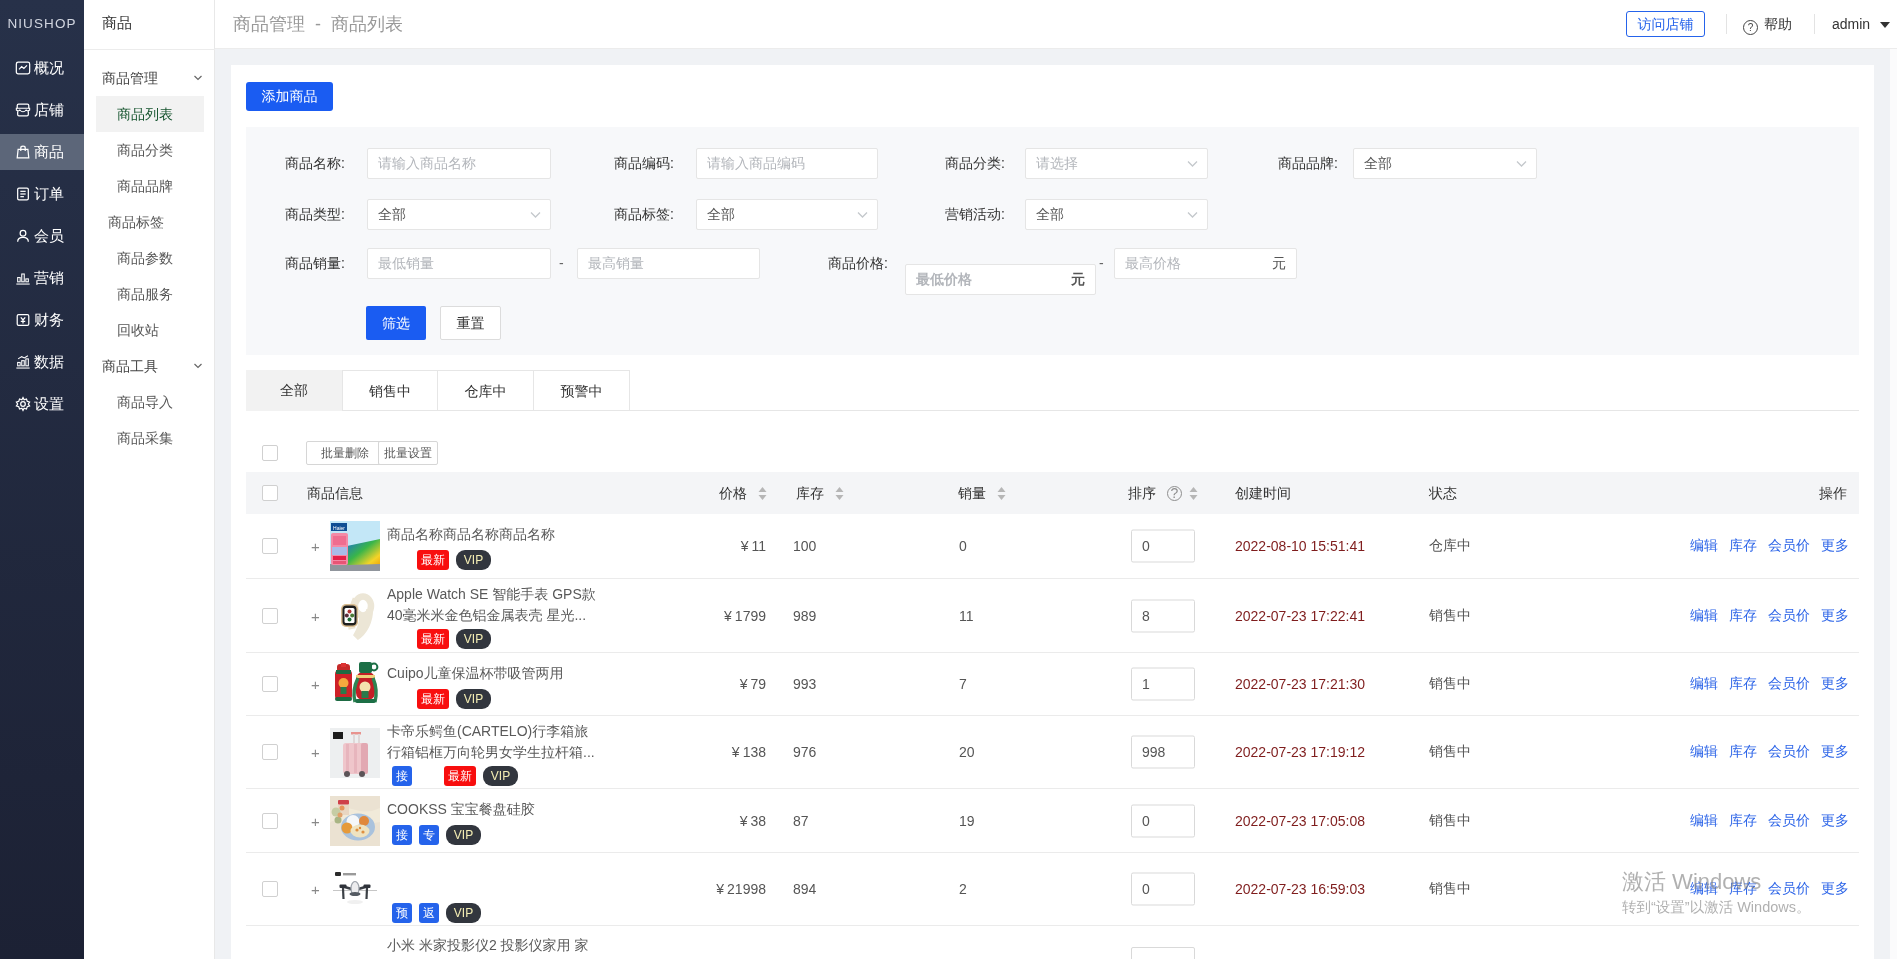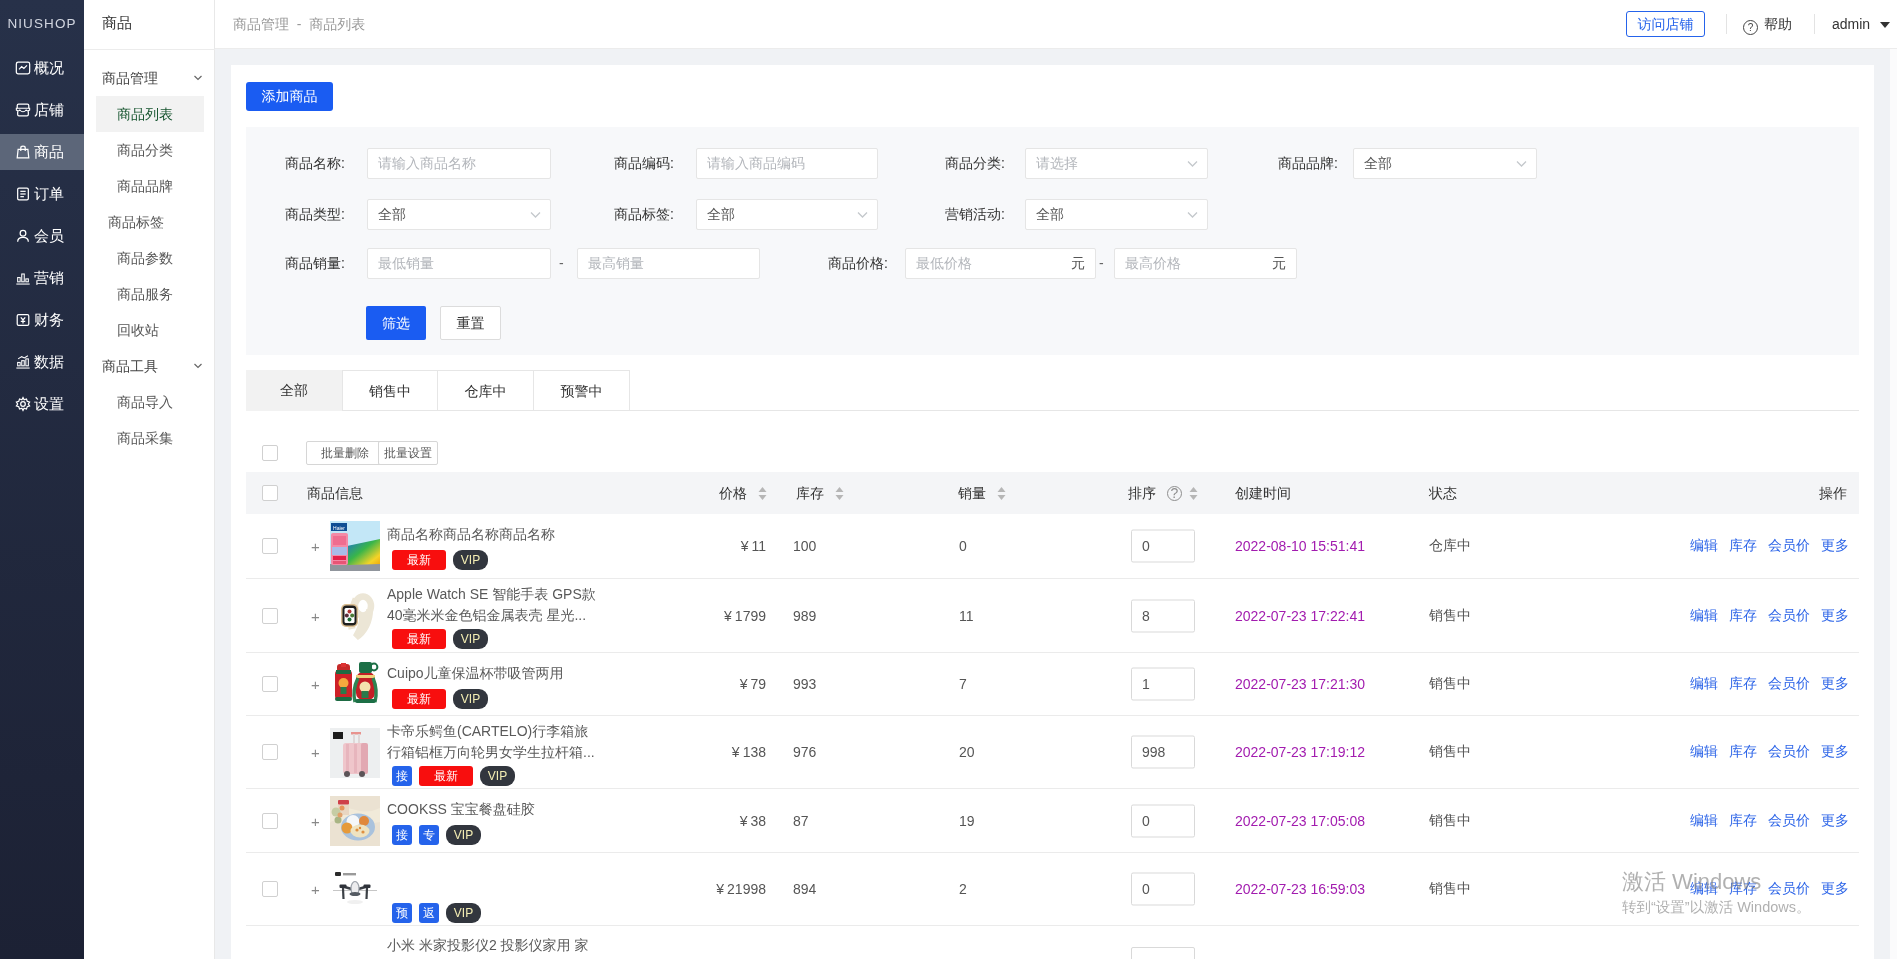--- a/index.html
+++ b/index.html
@@ -22,21 +22,21 @@
 #sider2 .t { position:absolute; left:18px; top:0; line-height:46px; font-size:15px; color:#333; }
 #sider2 .hr { position:absolute; left:0; top:49px; width:131px; border-top:1px solid #ececec; }
 .m2 { position:absolute; width:131px; height:36px; line-height:36px; font-size:14px; color:#444; }
 .m2.p { padding-left:18px; }
 .m2.c { padding-left:33px; color:#555; }
 .m2 .chev { position:absolute; right:12px; top:13px; width:10px; height:10px; }
 .m2.on { background:#f2f2f2; width:108px; margin-left:12px; padding-left:21px; color:#14532d; }
 
 
 #topbar { position:absolute; left:215px; top:0; width:1682px; height:49px; background:#fff; border-bottom:1px solid #ececec; z-index:3; }
-#bread { position:absolute; left:18px; top:0; line-height:48px; color:#999; font-size:14px; }
+#bread { position:absolute; left:18px; top:0; line-height:48px; color:#999; font-size:18px; }
 #visit { position:absolute; left:1411px; top:11px; width:79px; height:26px; border:1px solid #2563eb; border-radius:3px; color:#2563eb; font-size:14px; text-align:center; line-height:24px; background:#fff; }
 .vsep { position:absolute; top:14px; width:1px; height:20px; background:#e3e3e3; }
 #help { position:absolute; left:1528px; top:0; line-height:48px; color:#333; font-size:14px; }
 #adminbox { position:absolute; left:1617px; top:0; line-height:48px; color:#333; font-size:14px; }
 
 
 #card { position:absolute; left:231px; top:65px; width:1643px; height:894px; background:#fff; }
 #addbtn { position:absolute; left:15px; top:17px; width:87px; height:29px; background:#1a5cf2; border-radius:3px; color:#fff; text-align:center; line-height:29px; font-size:14px; }
 #filter { position:absolute; left:15px; top:62px; width:1613px; height:228px; background:#f7f8fa; }
 .flabel { position:absolute; width:100px; text-align:right; line-height:31px; color:#333; font-size:14px; }
@@ -61,28 +61,28 @@
 
 #thead { position:absolute; left:15px; top:407px; width:1613px; height:42px; background:#f4f5f7; color:#333; }
 #thead span { position:absolute; line-height:42px; font-size:14px; }
 .sorti { position:absolute; }
 .row { position:absolute; left:15px; width:1613px; border-bottom:1px solid #ebebeb; }
 .row .plus { position:absolute; left:63px; color:#888; font-size:15px; }
 .row .pimg { position:absolute; left:84px; width:50px; height:50px; overflow:hidden; }
 .row .title { position:absolute; left:141px; width:225px; color:#595959; font-size:14px; line-height:21px; }
 .row .tags { position:absolute; left:146px; height:20px; }
 .tag { display:inline-block; height:20px; line-height:20px; border-radius:3px; font-size:12px; text-align:center; margin-right:7px; vertical-align:top; }
-.tag.red { background:#f80e0e; color:#fff; width:54px; }
+.tag.red { background:#f80e0e; color:#fff; width:32px;margin-left:25px; }
 .tag.vip { background:#32363e; color:#f4eeb4; width:35px;border-radius:9px; }
 .tag.blu { background:#2563eb; color:#fff; width:20px; }
 .row .price { position:absolute; width:100px; right:1093px; text-align:right; color:#555; }
 .row .stock { position:absolute; left:547px; color:#555; }
 .row .sales { position:absolute; left:713px; color:#555; }
 .row .sortin { position:absolute; left:885px; width:64px; height:33px; border:1px solid #d9d9d9; border-radius:2px; background:#fff; line-height:31px; padding-left:10px; color:#555; }
-.row .date { position:absolute; left:989px; color:#a21caf; }
+.row .date { position:absolute; left:989px; color:#7f1d1d; }
 .row .status { position:absolute; left:1183px; color:#555; }
 .row .ops { position:absolute; right:10px; color:#2d65e8; text-align:right; white-space:nowrap; }
 .row .ops b { font-weight:normal; margin-left:11px; }
 
 .qmark { position:absolute; width:15px; height:15px; border:1px solid #8f8f8f; border-radius:50%; line-height:13px !important; text-align:center; font-size:10px; color:#8f8f8f; }
 .qmark::after { content:"?"; }
 .qi { display:inline-block; width:15px; height:15px; border:1px solid #444; border-radius:50%; line-height:13px; text-align:center; font-size:10px; color:#444; margin-right:6px; vertical-align:-2px; }
 .qi::after { content:"?"; }
 .caret { display:inline-block; width:0; height:0; border-left:5px solid transparent; border-right:5px solid transparent; border-top:6px solid #333; vertical-align:1px; margin-left:6px; }
 .vc { top:50%; transform:translateY(-50%); }
@@ -229,21 +229,21 @@
     <div class="flabel" style="left:659px; top:72px;">营销活动:</div>
     <div class="fin dark" style="left:779px; top:72px; width:183px;">全部<svg class="sel" viewBox="0 0 11 8" fill="none" stroke="#c4c8cc" stroke-width="1.3">
             <polyline points="1,1.5 5.5,6 10,1.5"></polyline>
           </svg></div>
 
     <div class="flabel" style="left:-1px; top:121px;">商品销量:</div>
     <div class="fin" style="left:121px; top:121px;">最低销量</div>
     <div class="fdash" style="left:313px; top:121px;">-</div>
     <div class="fin" style="left:331px; top:121px; width:183px;">最高销量</div>
     <div class="flabel" style="left:542px; top:121px;">商品价格:</div>
-    <div class="fin" style="left:659px; top:121px; width:191px;">最低价格<span class="yuan">元</span></div>
+    <div class="fin" style="left:659px; top:137px; width:191px;font-weight:bold;">最低价格<span class="yuan">元</span></div>
     <div class="fdash" style="left:853px; top:121px;">-</div>
     <div class="fin" style="left:868px; top:121px; width:183px;">最高价格<span class="yuan">元</span></div>
 
     <div id="fbtn1">筛选</div>
     <div id="fbtn2">重置</div>
   </div>
   <div id="tabs">
     <div class="tab on" style="left:0; width:96px;">全部</div>
     <div class="tab off" style="left:96px; width:96px;">销售中</div>
     <div class="tab off" style="left:191px; width:97px;">仓库中</div>

